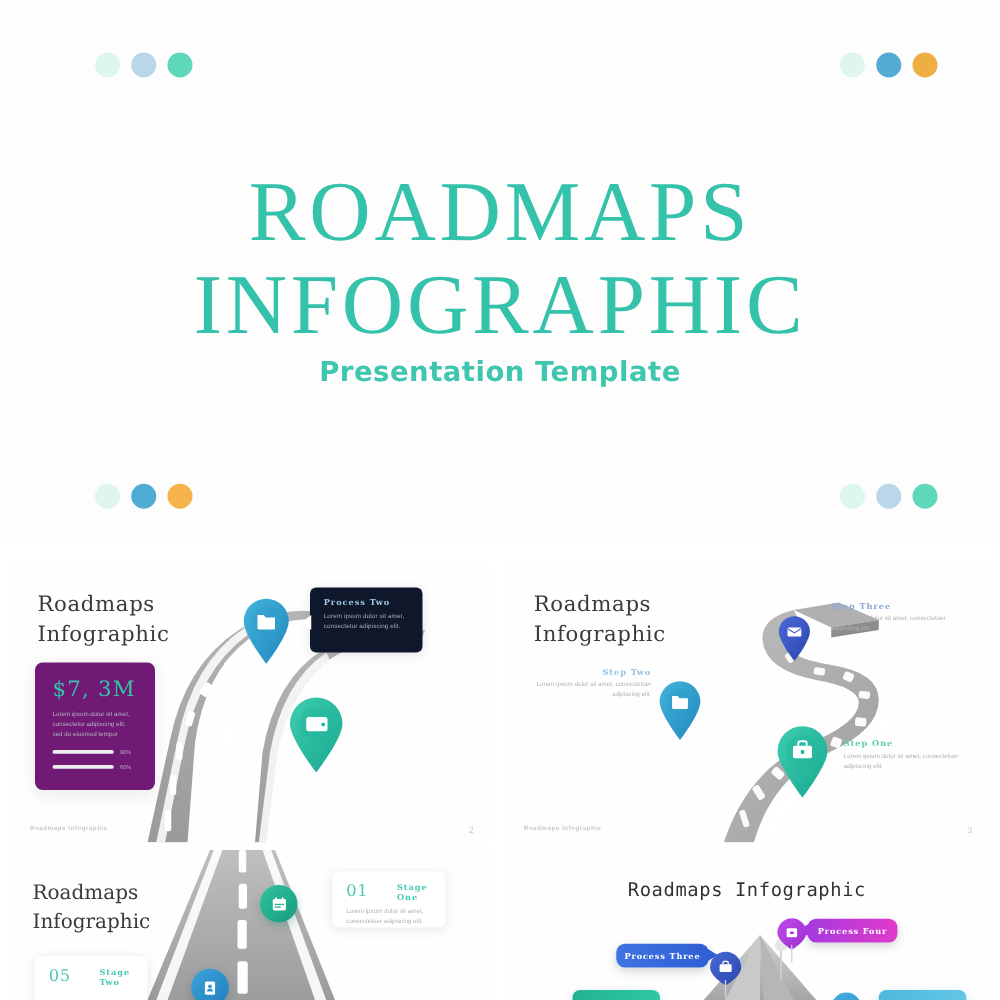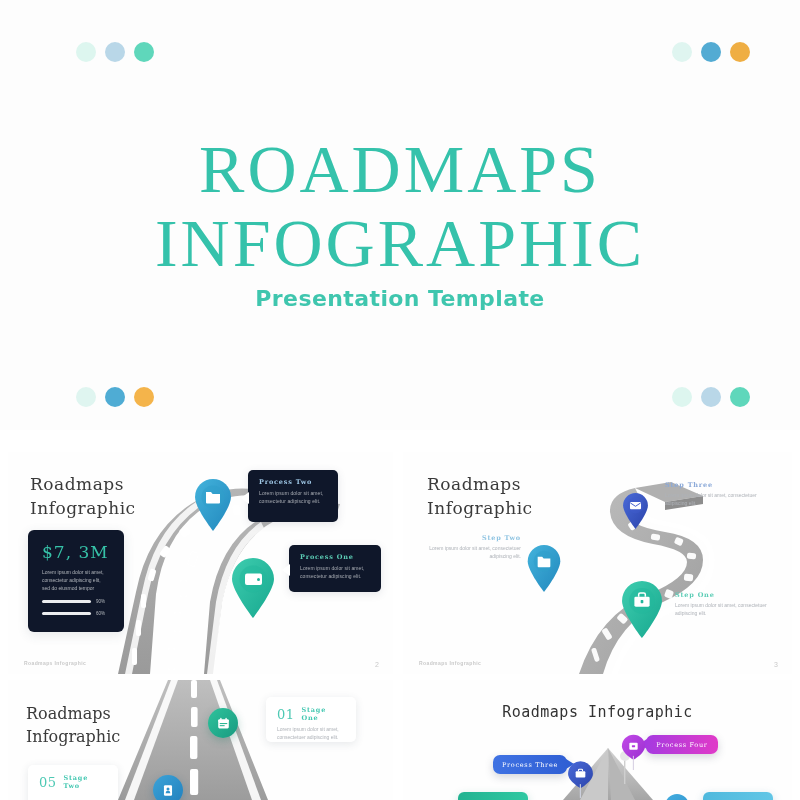--- a/index.html
+++ b/index.html
@@ -70,21 +70,21 @@
     box-shadow:0 2px 9px rgba(60,70,90,.13);
     padding:8px 10px 9px 11px;box-sizing:border-box;
   }
   .callout .co-title{font-size:6.5px;font-weight:700;letter-spacing:.8px;margin-bottom:4px;
     font-family:"DejaVu Serif", serif;}
   .callout .co-body{font-size:5px;line-height:7.6px;color:#a9adb4;letter-spacing:.1px;}
   .tail{position:absolute;width:0;height:0;}
 
   
   .statcard{
-    position:absolute;background:#0f172a;border-radius:6px;
+    position:absolute;background:#701a75;border-radius:6px;
     box-shadow:0 3px 12px rgba(60,70,90,.12);
     box-sizing:border-box;padding:12px 14px;
   }
   .stat-val{font-family:"DejaVu Serif", serif;font-size:17px;color:#36c2a8;letter-spacing:1px;}
   .stat-body{font-size:5px;line-height:8px;color:#b0b4ba;margin-top:6px;}
   .barrow{display:flex;align-items:center;gap:5px;margin-top:7px;}
   .bartrack{flex:1;height:3.5px;border-radius:2px;background:#eceef0;overflow:hidden;}
   .barfill{height:100%;border-radius:2px;background:linear-gradient(90deg,#2fb8a8,#4fd0bb);}
   .barpct{font-size:4.5px;color:#b6babf;width:14px;}
 
@@ -93,34 +93,34 @@
   .tb-title{font-size:6.5px;font-weight:700;letter-spacing:.8px;font-family:"DejaVu Serif", serif;}
   .tb-body{font-size:5px;line-height:7.6px;color:#aeb2b8;margin-top:3px;}
   .ta-right{text-align:right;}
 
   
   .numcard{
     position:absolute;background:#fff;border-radius:5px;
     box-shadow:0 2px 9px rgba(60,70,90,.12);
     padding:9px 11px;box-sizing:border-box;
   }
-  .numrow{display:flex;align-items:center;gap:7px;}
+  .numrow{display:flex;align-items:flex-start;gap:23px;}
   .numbig{font-family:"DejaVu Serif", serif;font-size:13px;color:#4ec9b4;letter-spacing:.5px;}
   .numlbl{font-family:"DejaVu Serif", serif;font-size:6.5px;font-weight:700;letter-spacing:.8px;color:#46c8b2;}
   .numbody{font-size:5px;line-height:7.6px;color:#aeb2b8;margin-top:4px;}
 
   
   .circbadge{position:absolute;border-radius:50%;display:flex;align-items:center;justify-content:center;}
 
   
   .ribbon{
     position:absolute;border-radius:7px;box-sizing:border-box;
     display:flex;align-items:center;justify-content:center;
     color:#fff;font-family:"DejaVu Serif", serif;
-    font-size:6.5px;font-weight:400;letter-spacing:.7px;
+    font-size:6.5px;font-weight:700;letter-spacing:.7px;
     box-shadow:0 3px 8px rgba(60,70,90,.22);
   }
   .ribbon .rtail{position:absolute;width:0;height:0;}
   .pinsm{position:absolute;}
 </style>
 </head>
 <body>
 
 <div class="page">
 
@@ -233,25 +233,20 @@
         <circle cx="29.5" cy="22.5" r="1.5" fill="#21b79c"></circle>
       </svg>
     </div>
 
     <div class="callout" style="left:240px;top:18px;width:90px;height:52px;">
       <div class="co-title" style="color:#9ec6e4">Process Two</div>
       <div class="co-body">Lorem ipsum dolor sit amet, consectetur adipiscing elit.</div>
       <span class="tail" style="left:-7px;top:22px;border-top:6px solid transparent;border-bottom:6px solid transparent;border-right:8px solid #fff;"></span>
     </div>
 
-    <div class="callout" style="left:281px;top:93px;width:92px;height:47px;">
-      <div class="co-title" style="color:#5ccdb6">Process One</div>
-      <div class="co-body">Lorem ipsum dolor sit amet, consectetur adipiscing elit.</div>
-      <span class="tail" style="left:-7px;top:19px;border-top:6px solid transparent;border-bottom:6px solid transparent;border-right:8px solid #fff;"></span>
-    </div>
 
     <div class="footer-lbl">Roadmaps Infographic</div>
     <div class="footer-num">2</div>
   </div>
 
   <div class="slide s3">
     <svg class="roadsvg" width="389" height="222" viewBox="0 0 389 222">
       <defs>
         <linearGradient id="rg3" x1="0" y1="0" x2="1" y2="1">
           <stop offset="0" stop-color="#bdbdbd"></stop>

